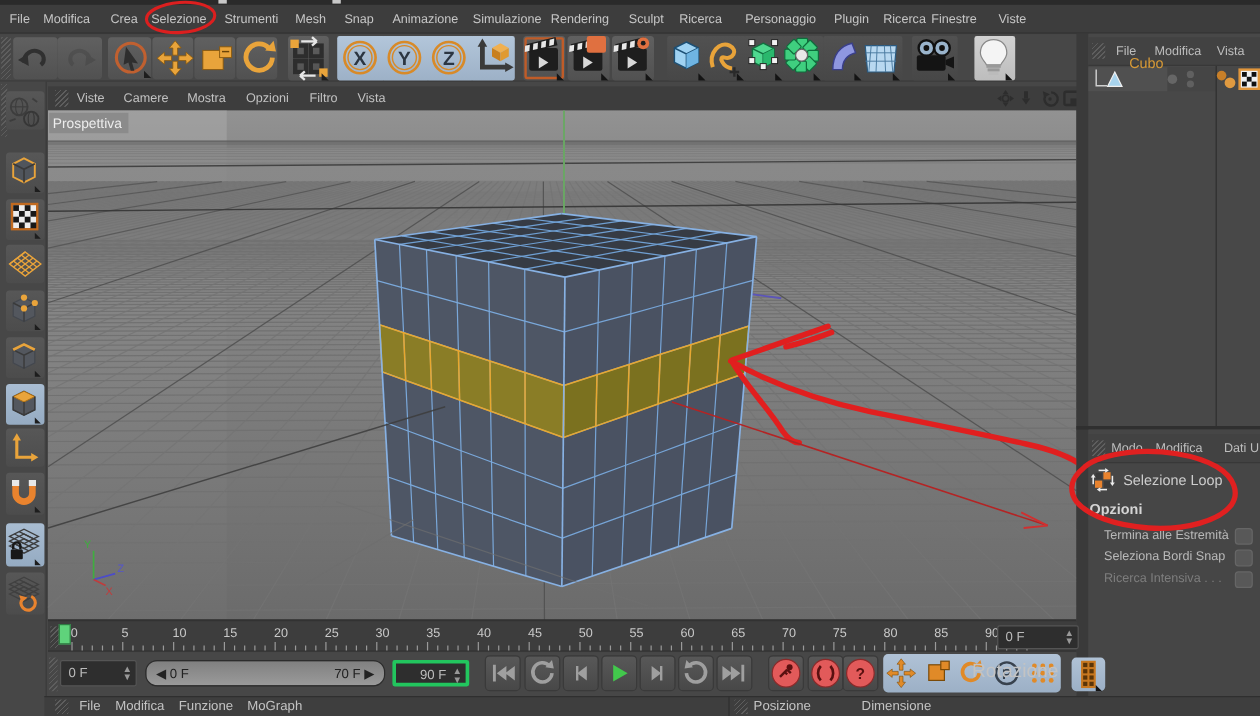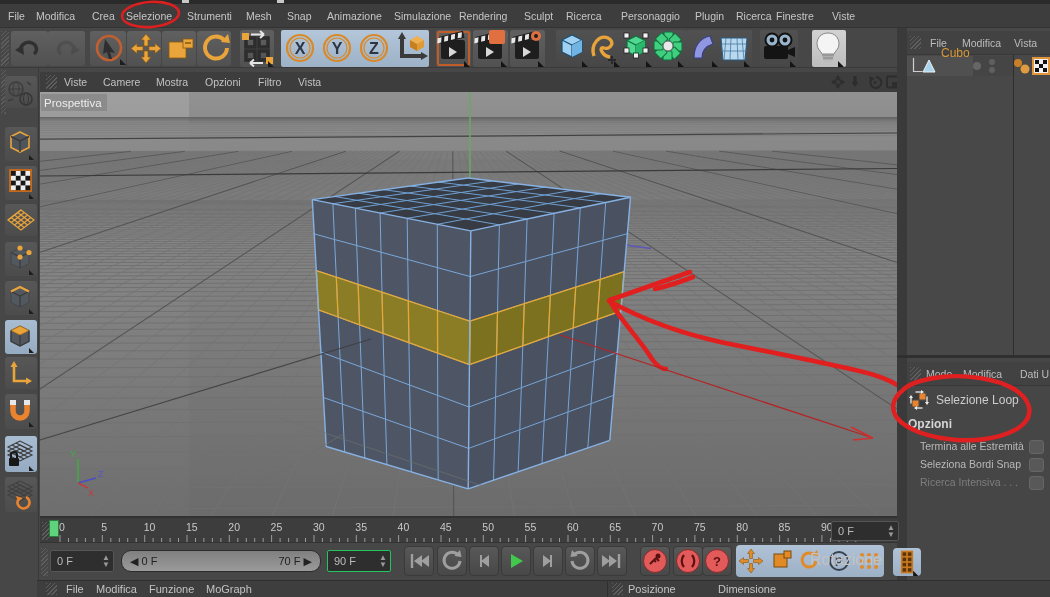--- a/index.html
+++ b/index.html
@@ -1068,21 +1068,21 @@
     <line x1="803.8" y1="20" x2="803.8" y2="24" stroke="#9a9a9a" stroke-width="1"></line>
   </svg>
 <div class="abs" style="left:831px;top:521px;width:68px;height:20px;background:#2e2e2e;border:1px solid #555;border-radius:2px;color:#bbb;font-size:11px;padding:3px 0 0 6px">0 F<span style="position:absolute;right:3px;top:2px;color:#999;font-size:8px;line-height:7px">▲<br>▼</span></div>
 <div class="abs" style="left:40px;top:544px;width:857px;height:35px;background:#474747"></div>
 <div class="abs grip" style="left:41px;top:548px;width:7px;height:28px"></div>
 <div class="abs" style="left:50px;top:550px;width:64px;height:22px;background:#2e2e2e;border:1px solid #555;border-radius:2px;color:#bbb;font-size:11px;padding:4px 0 0 6px">0 F<span style="position:absolute;right:3px;top:3px;color:#999;font-size:8px;line-height:7px">▲<br>▼</span></div>
 <div class="abs" style="left:121px;top:550px;width:200px;height:22px;background:linear-gradient(#808080,#9a9a9a);border:1px solid #2c2c2c;border-radius:10px;color:#222;font-size:11px">
     <span style="position:absolute;left:8px;top:4px">◀ 0 F</span>
     <span style="position:absolute;right:8px;top:4px">70 F ▶</span>
   </div>
-<div class="abs" style="left:327px;top:550px;width:64px;height:22px;background:#2e2e2e;border:1px solid #22c55e;border-radius:2px;color:#bbb;font-size:11px;padding:4px 0 0 6px">90 F<span style="position:absolute;right:3px;top:3px;color:#999;font-size:8px;line-height:7px">▲<br>▼</span></div>
+<div class="abs" style="left:327px;top:550px;width:64px;height:22px;background:#2e2e2e;border:3px solid #22c55e;border-radius:2px;color:#bbb;font-size:11px;padding:4px 0 0 20px">90 F<span style="position:absolute;right:3px;top:3px;color:#999;font-size:8px;line-height:7px">▲<br>▼</span></div>
 <div class="abs" style="left:404px;top:546px;width:30px;height:30px;background:linear-gradient(#585858,#484848);border-radius:4px;border:1px solid #3a3a3a">
     <svg width="28" height="28" viewBox="0 0 28 28">
       <path d="M 17 8 l -8 6 l 8 6 Z M 24 8 l -8 6 l 8 6 Z" fill="#9f9f9f"></path>
       <path d="M7 7 v14" stroke="#9f9f9f" stroke-width="2.4"></path>
     </svg>
   </div>
 <div class="abs" style="left:437px;top:546px;width:30px;height:30px;background:linear-gradient(#585858,#484848);border-radius:4px;border:1px solid #3a3a3a">
     <svg width="28" height="28" viewBox="0 0 28 28">
       <path d="M 20 8 A 8 8 0 1 0 22 14" fill="none" stroke="#9f9f9f" stroke-width="3"></path>
       <path d="M 22 3 l 1.5 7 l -7 -1 Z" fill="#9f9f9f"></path>

